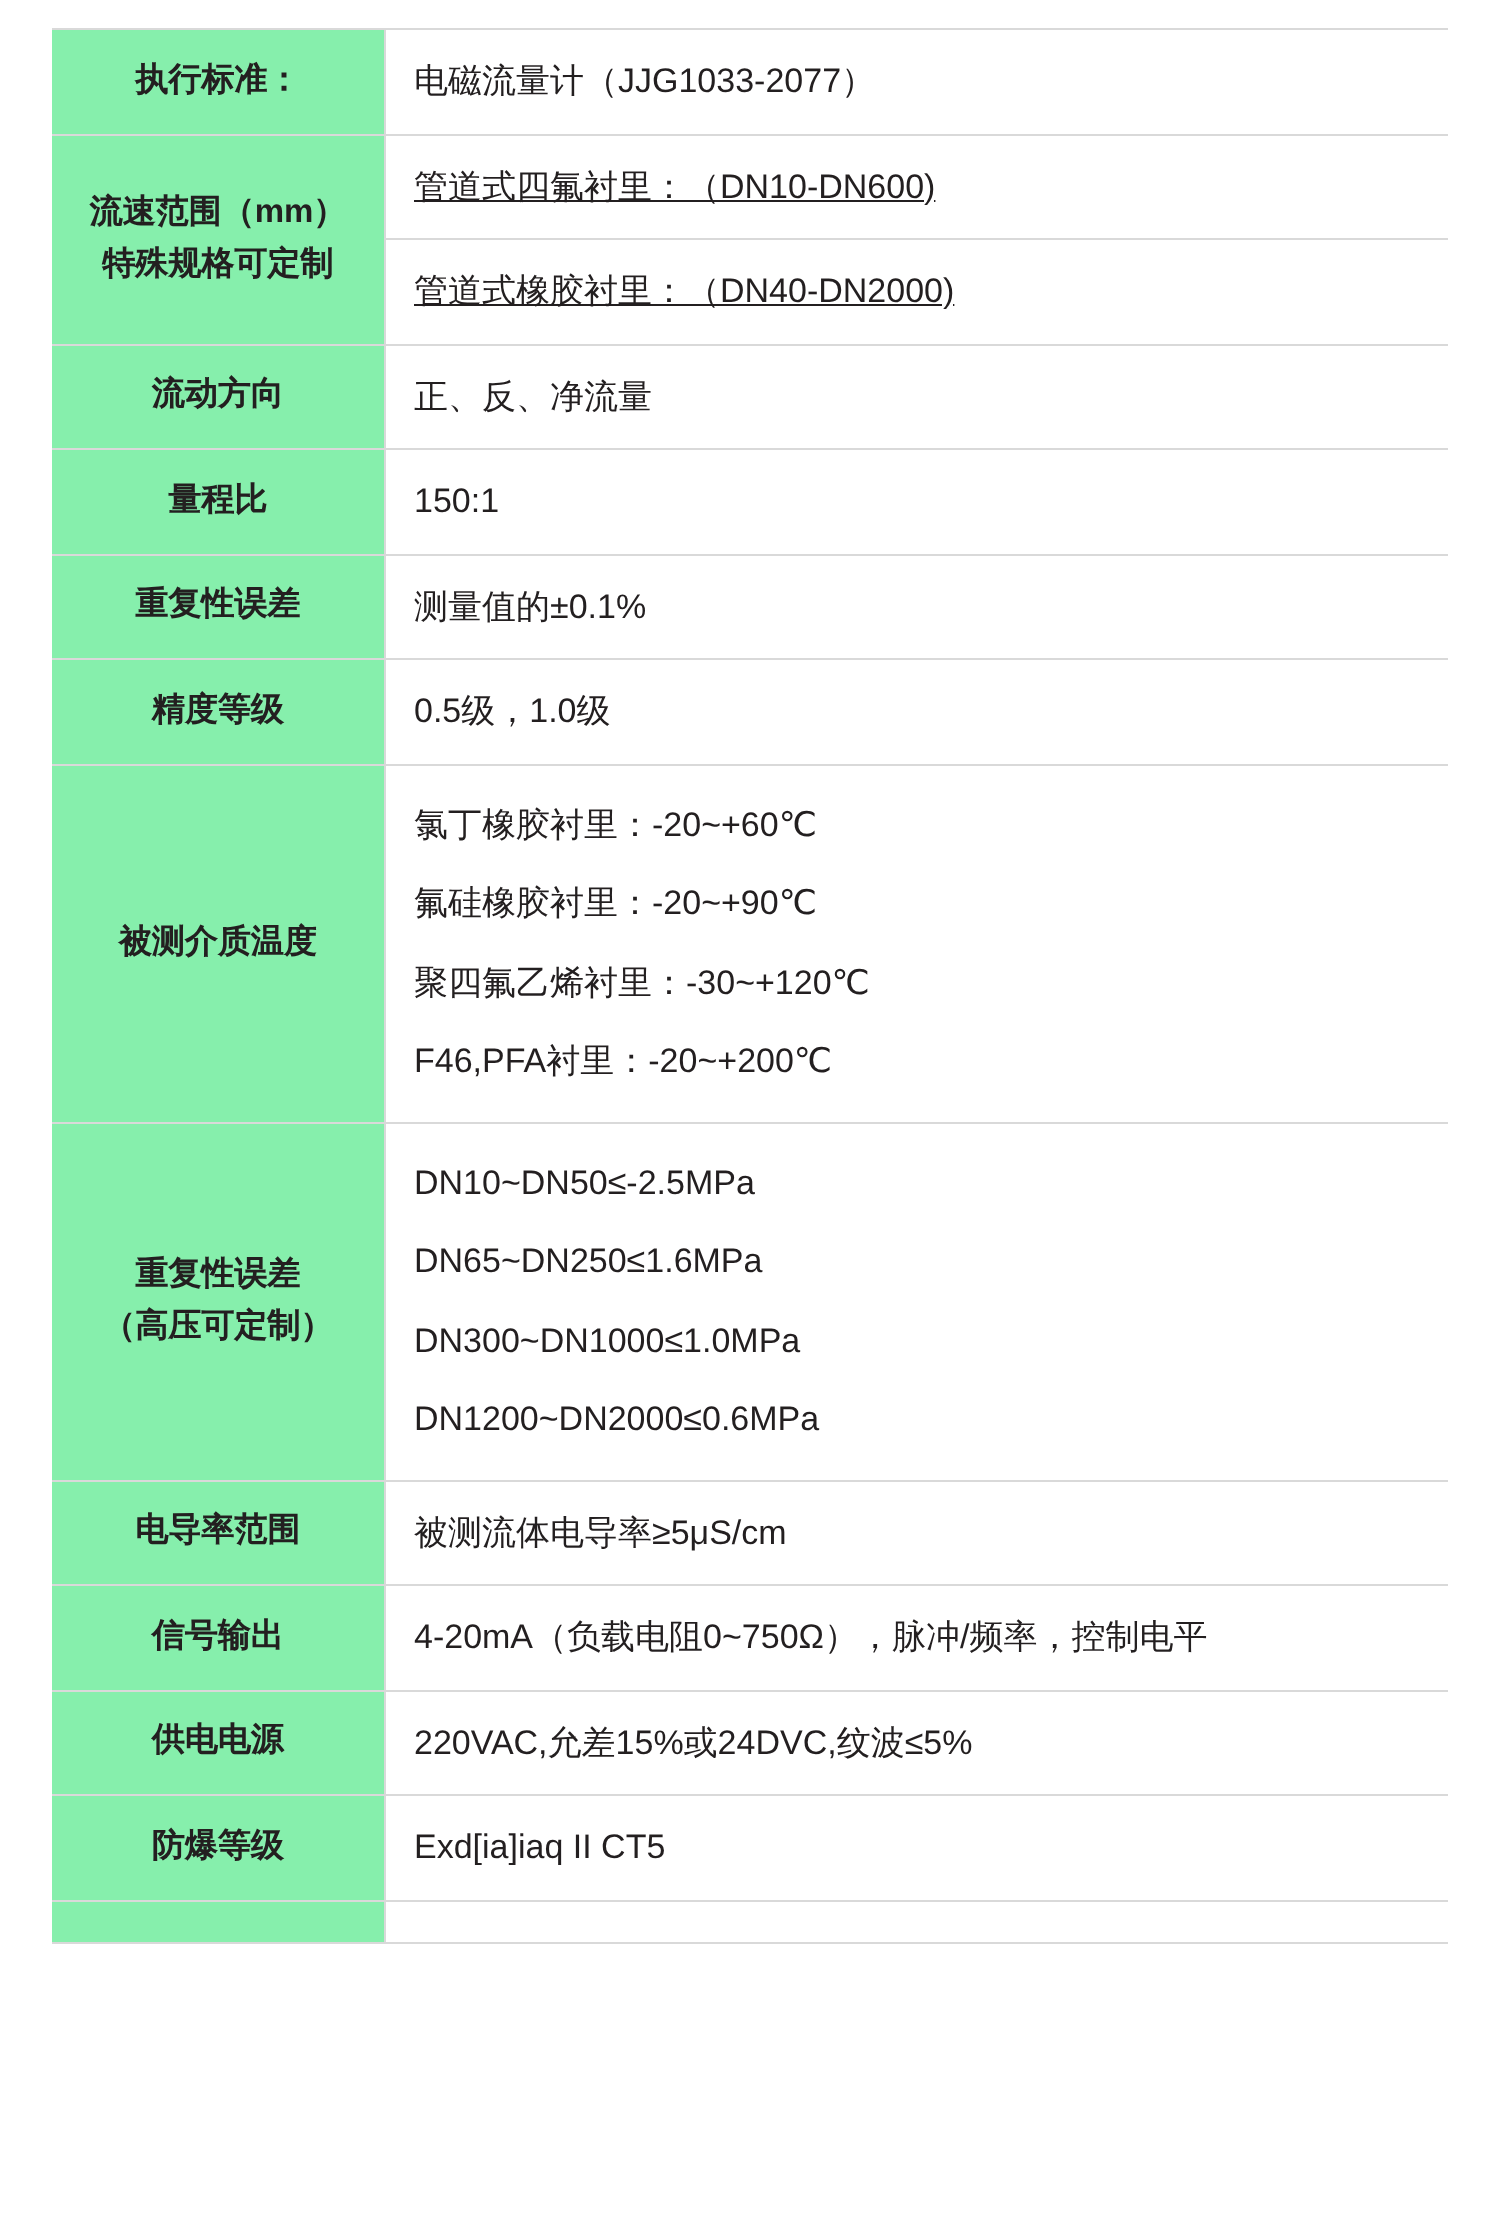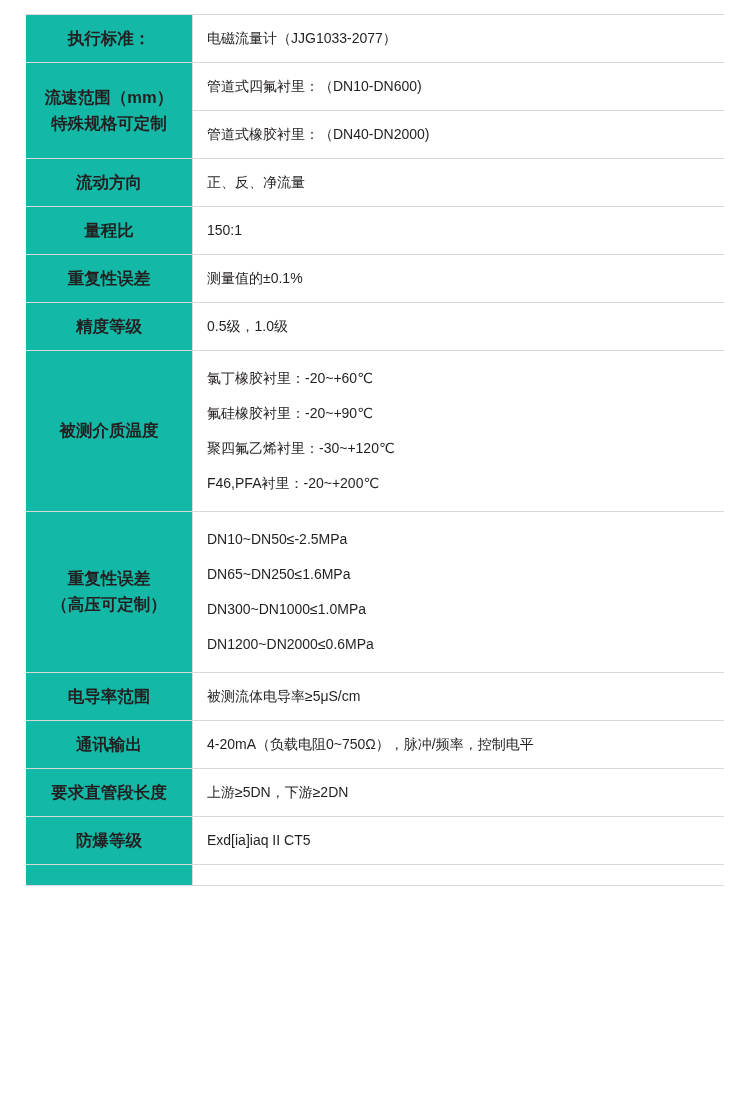--- a/index.html
+++ b/index.html
@@ -25,32 +25,32 @@
   }
   .spec-table tr:first-child {
     border-top: 1px solid #d9d9d9;
   }
   .spec-table td {
     vertical-align: middle;
     padding: 0;
   }
   td.label-cell {
     width: 158px;
-    background: #14b8a6;
+    background: #86efac;
     text-align: center;
     font-size: 16.5px;
     font-weight: bold;
     color: #231f20;
     line-height: 1.55;
     padding: 10px 4px;
     border-right: 1px solid #d9d9d9;
   }
   td.value-cell {
     background: #ffffff;
-    font-size: 14px;
+    font-size: 17px;
     color: #231f20;
     padding: 10px 0 10px 14px;
     line-height: 1.5;
   }
   .value-line {
     display: block;
     padding: 3px 0;
   }
   .label-line {
     display: block;
@@ -64,20 +64,21 @@
   }
   .sub-value {
     display: block;
     padding: 13px 0 13px 14px;
   }
   .sub-value.first {
     border-bottom: 1px solid #d9d9d9;
   }
   .dual-row td.value-cell {
     padding-left: 0;
+    text-decoration: underline;
   }
 </style>
 </head>
 <body>
 
 <table class="spec-table">
   <tbody>
       <tr>
         <td class="label-cell">
           <span class="label-line">执行标准：</span>
@@ -154,32 +155,32 @@
       <tr>
         <td class="label-cell">
           <span class="label-line">电导率范围</span>
         </td>
         <td class="value-cell">
           <span class="value-line">被测流体电导率≥5μS/cm</span>
         </td>
       </tr>
       <tr>
         <td class="label-cell">
-          <span class="label-line">通讯输出</span>
+          <span class="label-line">信号输出</span>
         </td>
         <td class="value-cell">
           <span class="value-line">4-20mA（负载电阻0~750Ω），脉冲/频率，控制电平</span>
         </td>
       </tr>
       <tr>
         <td class="label-cell">
-          <span class="label-line">要求直管段长度</span>
+          <span class="label-line">供电电源</span>
         </td>
         <td class="value-cell">
-          <span class="value-line">上游≥5DN，下游≥2DN</span>
+          <span class="value-line">220VAC,允差15%或24DVC,纹波≤5%</span>
         </td>
       </tr>
       <tr>
         <td class="label-cell">
           <span class="label-line">防爆等级</span>
         </td>
         <td class="value-cell">
           <span class="value-line">Exd[ia]iaq II CT5</span>
         </td>
       </tr>

